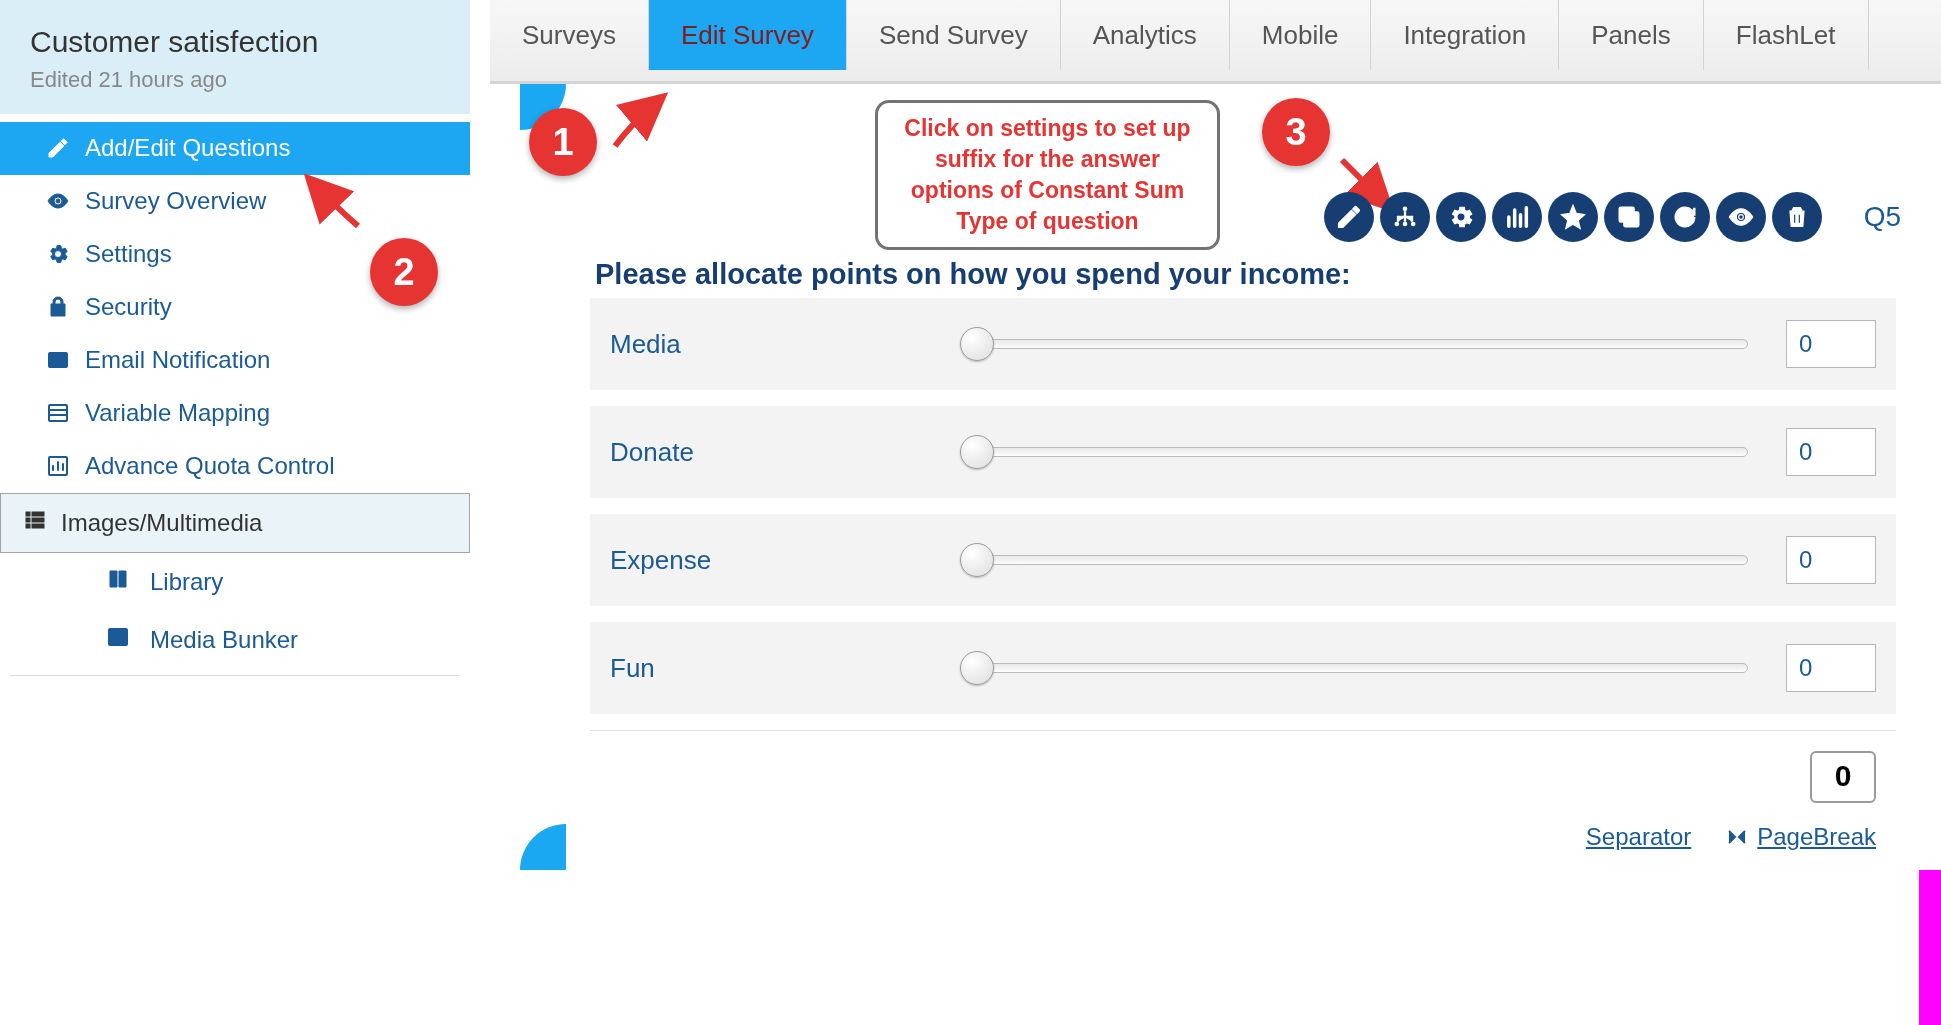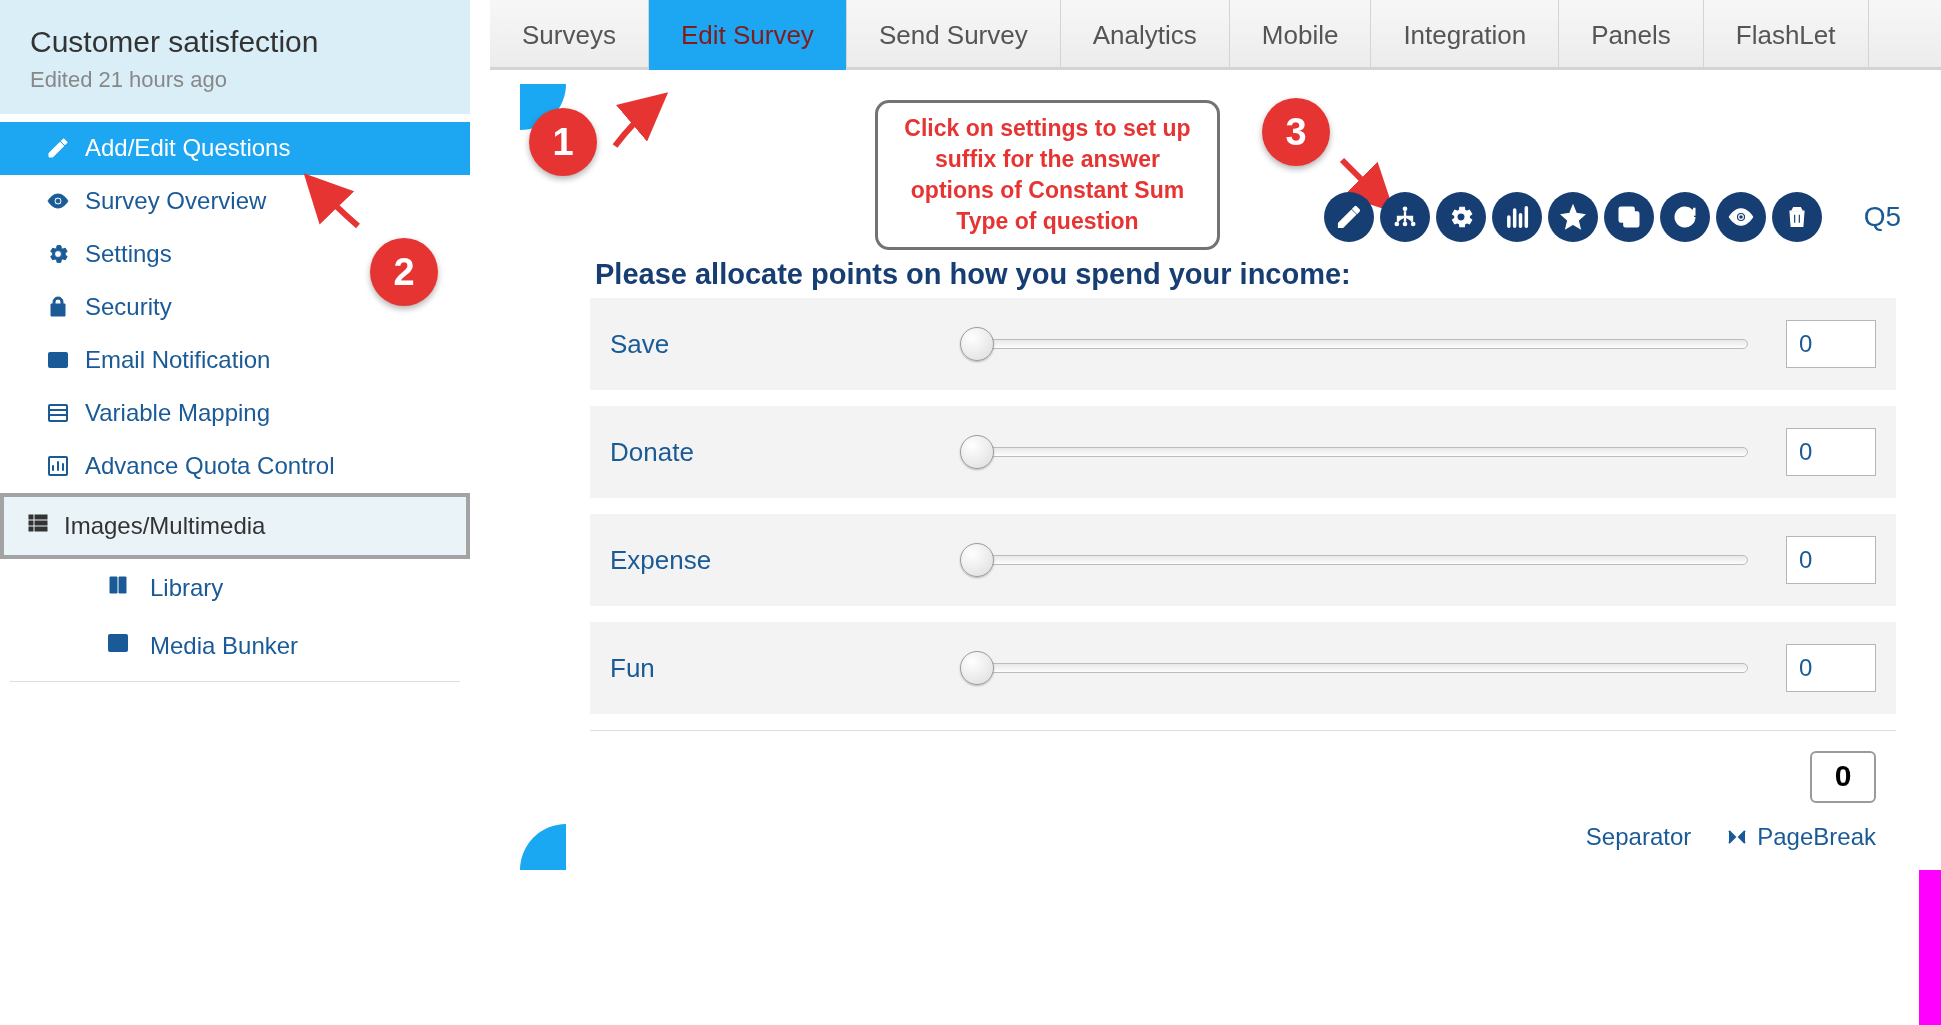--- a/index.html
+++ b/index.html
@@ -59,21 +59,21 @@
     .sidebar-item svg { width: 24px; height: 24px; fill: currentColor; stroke: currentColor; }
 
     .sidebar-section {
       display: flex;
       align-items: center;
       gap: 14px;
       padding: 14px 20px 14px 22px;
       font-size: 24px;
       color: #333;
       background: #eaf3f8;
-      border: 4px solid #a3a3a3;
+      border: 1px solid #a3a3a3;
       cursor: pointer;
     }
     .sidebar-section svg { width: 24px; height: 24px; fill: #333; stroke: #333; }
 
     .sidebar-subitem {
       display: flex;
       align-items: center;
       gap: 20px;
       padding: 14px 35px 14px 60px;
       font-size: 24px;
@@ -86,21 +86,21 @@
     .sidebar-rule {
       border: none;
       border-top: 1px solid #ddd;
       margin: 6px 10px;
     }
 
     
     .topnav {
       position: absolute;
       left: 490px; top: 0; right: 0;
-      height: 70px;
+      height: 84px;
       display: flex;
       background: linear-gradient(#f7f7f7,#ececec);
       border-bottom: 3px solid #d4d4d4;
     }
     .topnav-item {
       padding: 0 32px;
       height: 70px;
       display: flex;
       align-items: center;
       font-size: 26px;
@@ -245,20 +245,21 @@
       text-align: center;
       padding-top: 6px;
     }
     .q-footer {
       display: flex;
       justify-content: flex-end;
       gap: 34px;
       padding: 10px 20px 0 0;
       font-size: 24px;
       color: #1a5a96;
+      text-decoration: underline;
     }
     .q-footer span { display: inline-flex; align-items: center; gap: 8px; cursor: pointer; }
     .q-footer svg { width: 24px; height: 24px; fill: currentColor; stroke: currentColor; }
 
     
     .quarter {
       position: absolute;
       width: 46px; height: 46px;
       overflow: hidden;
     }
@@ -491,21 +492,21 @@
         <path d="M10 10v7M14 10v7" stroke="#173e72" stroke-width="1"></path>
       </svg>
     </div>
   <span class="q-label">Q5</span>
 </div>
 
 <div class="question-title">Please allocate points on how you spend your income:</div>
 
 <div class="question-box">
   <div class="q-row">
-    <div class="label">Save</div>
+    <div class="label">Media</div>
     <div class="slider">
       <div class="slider-track"></div>
       <div class="slider-thumb"></div>
     </div>
     <input class="valbox" value="0" style="">
   </div>
   <div class="q-row">
     <div class="label">Donate</div>
     <div class="slider">
       <div class="slider-track"></div>

